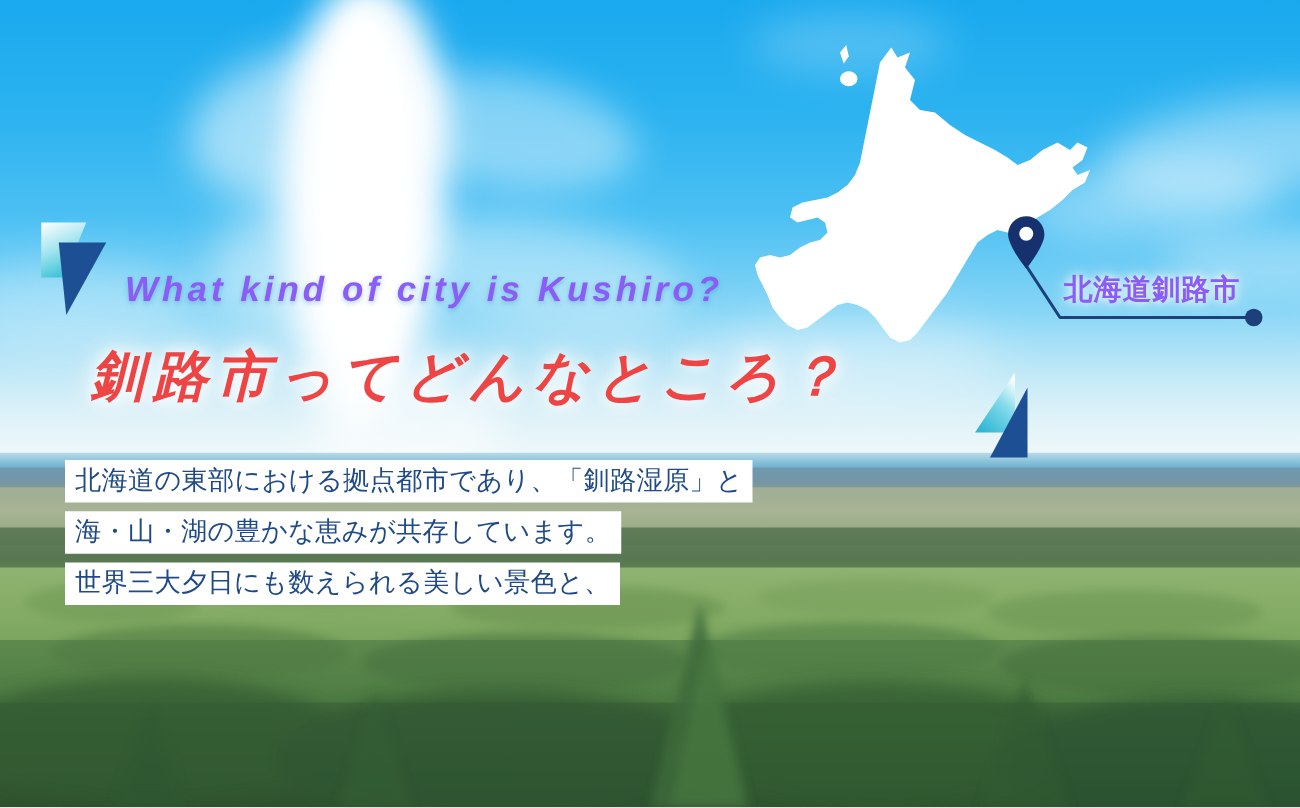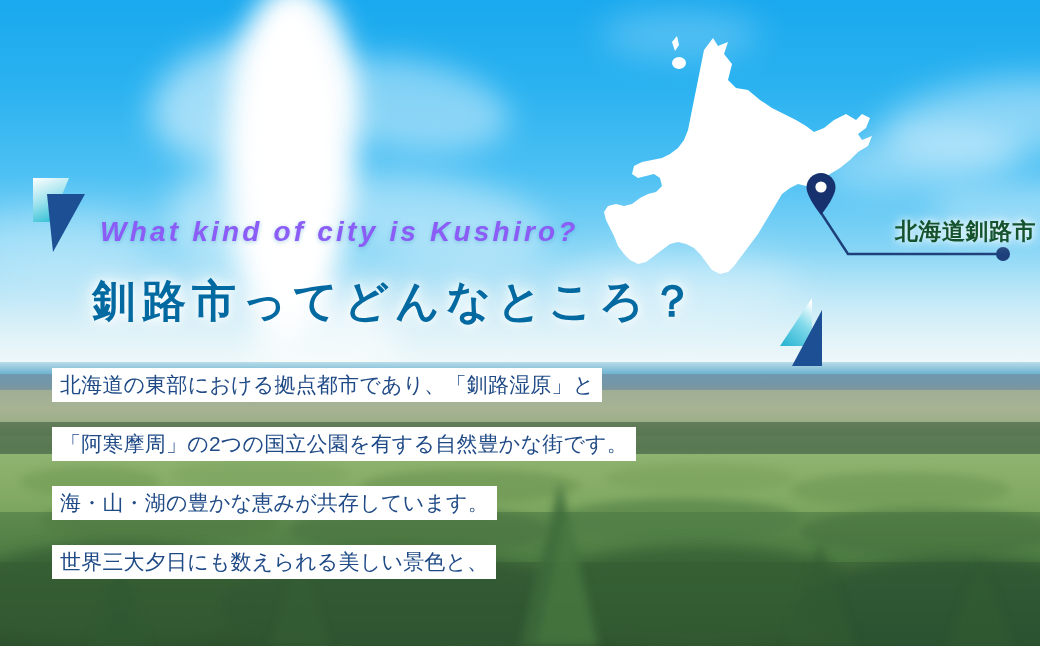--- a/index.html
+++ b/index.html
@@ -63,24 +63,23 @@
 
   
   .pin{ position:absolute; left:805px; top:172px; width:32px; height:44px; }
   .pin svg{ display:block; width:32px; height:44px; }
 
   .leader{ position:absolute; left:812px; top:200px; width:210px; height:70px; }
   .leader svg{ display:block; width:210px; height:70px; overflow:visible; }
 
   .map-label{
     position:absolute; left:851px; top:216px;
-    font-size:23px; font-weight:700; color:#14532d;
+    font-size:23px; font-weight:700; color:#8b5cf6;
     letter-spacing:.5px; white-space:nowrap;
     text-shadow:0 0 7px rgba(255,255,255,.95),0 0 14px rgba(255,255,255,.8);
-    margin-left:44px;
   }
 
   
   .land{ position:absolute; left:0; top:362px; width:1040px; height:284px; overflow:hidden; }
   .sea{
     position:absolute; left:0; top:0; width:1040px; height:28px;
     background:linear-gradient(to bottom,#b9dce8 0%,#79b9d4 35%,#4e9bc0 75%,#63859a 100%);
   }
   .far-ridge{
     position:absolute; left:0; top:12px; width:1040px; height:20px;
@@ -117,37 +116,38 @@
   .deco-right{ left:778px; top:296px; width:60px; height:72px; }
 
   
   .eng-title{
     position:absolute; left:100px; top:216px;
     font-size:28px; font-weight:700; font-style:italic; color:#8b5cf6;
     letter-spacing:3.2px; white-space:nowrap;
     text-shadow:0 1px 4px rgba(60,150,200,.45);
   }
   .jp-title{
-    position:absolute; left:92px; top:272px;
-    font-size:44px; font-weight:700; color:#0369a1;
+    position:absolute; left:72px; top:272px;
+    font-size:44px; font-weight:700; color:#ef4444;
     letter-spacing:6px; white-space:nowrap;
     text-shadow:
       0 0 10px rgba(255,255,255,.98),
       0 0 20px rgba(255,255,255,.92),
       0 0 30px rgba(255,255,255,.75);
+    font-style: italic;
   }
 
   
   .body-lines{ position:absolute; left:52px; top:368px; }
   .bline{
     display:table; background:#ffffff;
     color:#1f4a86; font-size:21px; font-weight:500;
     line-height:1.0;
     padding:6px 8px 7px 8px;
-    margin-bottom:25px;
+    margin-bottom:7px;
     white-space:nowrap;
     letter-spacing:.2px;
   }
 </style>
 </head>
 <body>
 
 <div class="stage">
 
   <div class="sky">
@@ -300,18 +300,17 @@
       <path d="M34 2 L34 50 L2 50 Z" fill="url(#gRight)"></path>
       <path d="M44 14 L44 70 L14 70 Z" fill="#1d4f95"></path>
     </svg>
   </div>
 
   <div class="eng-title">What kind of city is Kushiro?</div>
   <div class="jp-title">釧路市ってどんなところ？</div>
 
   <div class="body-lines">
     <div class="bline">北海道の東部における拠点都市であり、「釧路湿原」と</div>
-    <div class="bline">「阿寒摩周」の2つの国立公園を有する自然豊かな街です。</div>
     <div class="bline">海・山・湖の豊かな恵みが共存しています。</div>
     <div class="bline">世界三大夕日にも数えられる美しい景色と、</div>
   </div>
 
 </div>
 
 </body></html>

